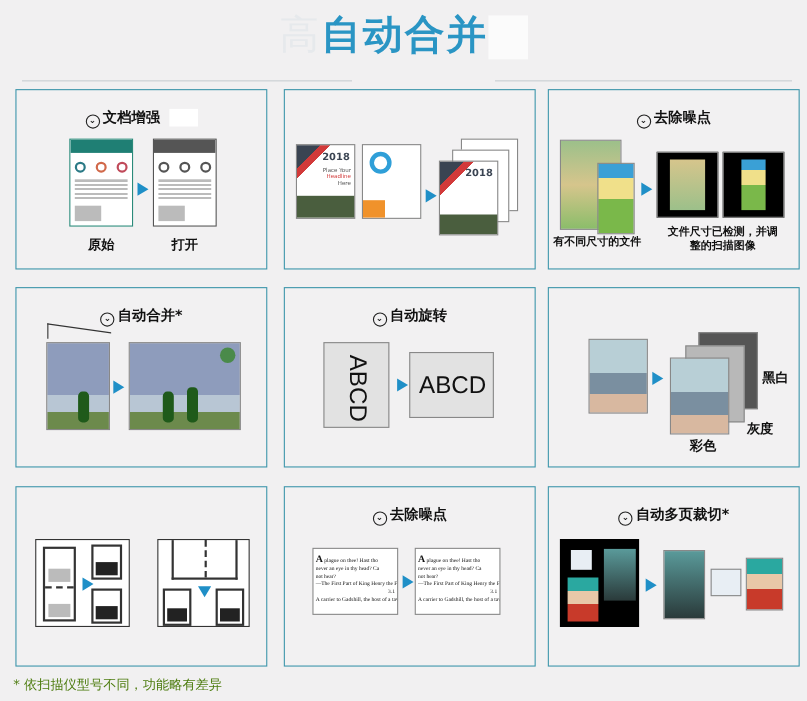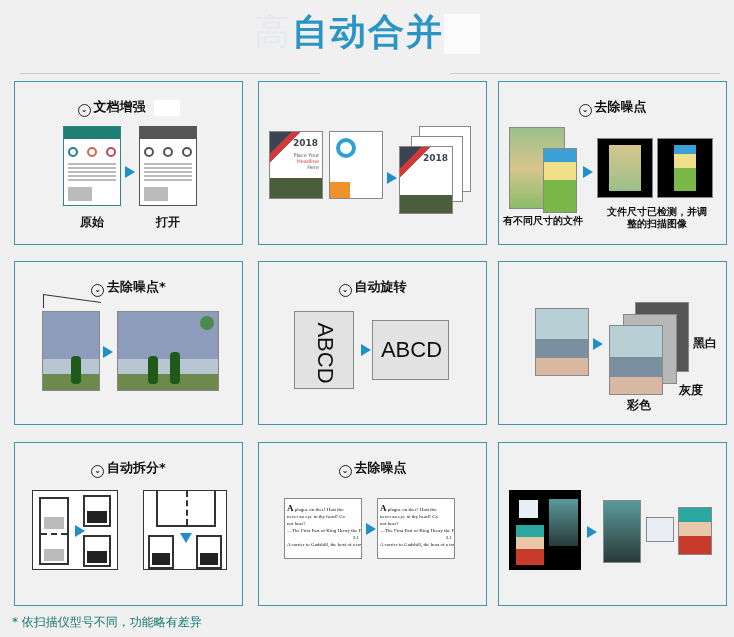--- a/index.html
+++ b/index.html
@@ -9,21 +9,21 @@
 .title .blank{display:inline-block;width:36px;height:40px;background:#fbfbfb;vertical-align:middle}
 .hline{position:absolute;top:73px;height:1px;background:#c8ced2}
 .card{position:absolute;width:229px;height:164px;border:1.5px solid #3d96ab;background:#f2f1f2}
 .card-title{position:absolute;top:16px;left:0;width:100%;text-align:center;font-size:13px;font-weight:bold;color:#111}
 .chev{display:inline-block;width:13px;height:13px;border:1.4px solid #222;border-radius:50%;font-size:8px;line-height:10px;text-align:center;vertical-align:-1px;margin-right:3px}
 .arrow{position:absolute;width:0;height:0;border-top:6px solid transparent;border-bottom:6px solid transparent;border-left:10px solid #1f8fc7}
 .arrow.down{border-left:6px solid transparent;border-right:6px solid transparent;border-top:10px solid #1f8fc7;border-bottom:0}
 .lbl{position:absolute;font-size:12px;font-weight:bold;text-align:center;color:#111}
 .lbl.sm{font-size:10px;line-height:12px}
 .doc{position:absolute;border:1px solid #888;overflow:hidden}
-.footnote{position:absolute;left:12px;top:614px;font-size:12px;color:#0f766e}
+.footnote{position:absolute;left:12px;top:614px;font-size:12px;color:#4d7c0f}
 </style>
 </head>
 <body>
 
 <div class="title">
   <span class="ghost">高</span><span>自动合并</span><span class="blank"></span>
 </div>
 <div class="hline" style="left:20px;width:300px"></div>
 <div class="hline" style="left:450px;width:270px"></div>
 
@@ -84,21 +84,21 @@
       <div style="margin:6px auto;width:32px;height:46px;background:linear-gradient(#d6c58c,#9cc08a)"></div>
     </div>
   <div class="doc" style="left:158px;top:56px;width:56px;height:60px;background:#000">
       <div style="margin:6px auto;width:22px;height:46px;background:linear-gradient(#3aa0d6 0 20%,#f0e08a 20% 50%,#7ab84a 50%)"></div>
     </div>
   <div class="lbl sm" style="left:4px;top:133px;width:80px">有不同尺寸的文件</div>
   <div class="lbl sm" style="left:104px;top:124px;width:108px">文件尺寸已检测，并调整的扫描图像</div>
 </div>
 
 <div class="card" style="left:14px;top:261px">
-  <div class="card-title"><span class="chev">⌄</span><span>去除噪点*</span></div>
+  <div class="card-title"><span class="chev">⌄</span><span>自动合并*</span></div>
   <div style="position:absolute;left:28px;top:36px;width:58px;height:14px;border-top:1px solid #333;border-left:1px solid #333;transform:skewY(8deg)"></div>
   <div class="doc" style="left:27px;top:49px;width:58px;height:80px;background:linear-gradient(#8e9cbc 0 60%,#b8c6d4 60% 80%,#6c8a4c 80%)">
     <div style="position:absolute;left:28px;bottom:6px;width:10px;height:28px;background:#1f5a1a;border-radius:4px"></div>
   </div>
   <div class="arrow" style="left:88px;top:84px"></div>
   <div class="doc" style="left:102px;top:49px;width:102px;height:80px;background:linear-gradient(#8e9cbc 0 60%,#b8c6d4 60% 80%,#6c8a4c 80%)">
     <div style="position:absolute;left:30px;bottom:6px;width:10px;height:28px;background:#1f5a1a;border-radius:4px"></div>
     <div style="position:absolute;left:52px;bottom:6px;width:10px;height:32px;background:#1f5a1a;border-radius:4px"></div>
     <div style="position:absolute;right:4px;top:4px;width:14px;height:14px;background:#4a8a4a;border-radius:50%"></div>
   </div>
@@ -120,21 +120,20 @@
   <div class="arrow" style="left:94px;top:76px"></div>
   <div class="doc" style="left:136px;top:40px;width:54px;height:70px;background:#555"></div>
   <div class="doc" style="left:124px;top:52px;width:54px;height:70px;background:#b8b8b8"></div>
   <div class="doc" style="left:110px;top:63px;width:54px;height:70px;background:linear-gradient(#b8cfd6 0 45%,#7a8fa0 45% 75%,#d8b8a0 75%)"></div>
   <div class="lbl" style="left:120px;top:135px;width:40px">彩色</div>
   <div class="lbl" style="left:172px;top:120px;width:40px">灰度</div>
   <div class="lbl" style="left:188px;top:73px;width:36px">黑白</div>
 </div>
 
 <div class="card" style="left:14px;top:442px">
-  <div class="card-title"><span class="chev">⌄</span><span>自动拆分*</span></div>
   <div class="doc" style="left:17px;top:47px;width:86px;height:80px;background:#fff;border-color:#333">
     <div style="position:absolute;left:6px;top:6px;width:30px;height:68px;border:2px solid #333;background:#fff">
         <div style="margin:18px 3px 0;height:12px;background:#bbb"></div>
         <div style="border-top:2px dashed #333;margin-top:4px"></div>
         <div style="margin:14px 3px 0;height:12px;background:#bbb"></div>
       </div>
     <div class="arrow" style="left:42px;top:34px"></div>
     <div style="position:absolute;right:6px;top:4px;width:28px;height:32px;border:2px solid #333">
         <div style="margin:14px 2px 0;height:12px;background:#222"></div>
       </div>
@@ -171,20 +170,21 @@
     <div><b style="font-size:9px">A</b> <span>plague on thee! Hast tho</span></div>
       <div>never an eye in thy head? Ca</div>
       <div>not hear?</div>
       <div>—The First Part of King Henry the F</div>
       <div style="text-align:right">3.1</div>
       <div>A carrier to Gadshill, the host of a tave</div>
   </div>
 </div>
 
 <div class="card" style="left:498px;top:442px">
+  <div class="card-title"><span class="chev">⌄</span><span>自动多页裁切*</span></div>
   <div class="doc" style="left:10px;top:47px;width:72px;height:80px;background:#000;border:0">
     <div style="position:absolute;left:10px;top:10px;width:19px;height:18px;background:#e8eef4"></div>
     <div style="position:absolute;left:40px;top:9px;width:29px;height:47px;background:linear-gradient(#5a9a9a,#2a3a3a)"></div>
     <div style="position:absolute;left:7px;top:35px;width:28px;height:40px;background:linear-gradient(#2aa8a0 0 30%,#e8c8a8 30% 60%,#c83a2a 60%)"></div>
   </div>
   <div class="arrow" style="left:88px;top:83px"></div>
   <div class="doc" style="left:104px;top:57px;width:38px;height:63px;background:linear-gradient(#5a9a9a,#2a3a3a)"></div>
   <div class="doc" style="left:147px;top:74px;width:28px;height:25px;background:#e8eef4"></div>
   <div class="doc" style="left:179px;top:64px;width:34px;height:48px;background:linear-gradient(#2aa8a0 0 30%,#e8c8a8 30% 60%,#c83a2a 60%)"></div>
 </div>

